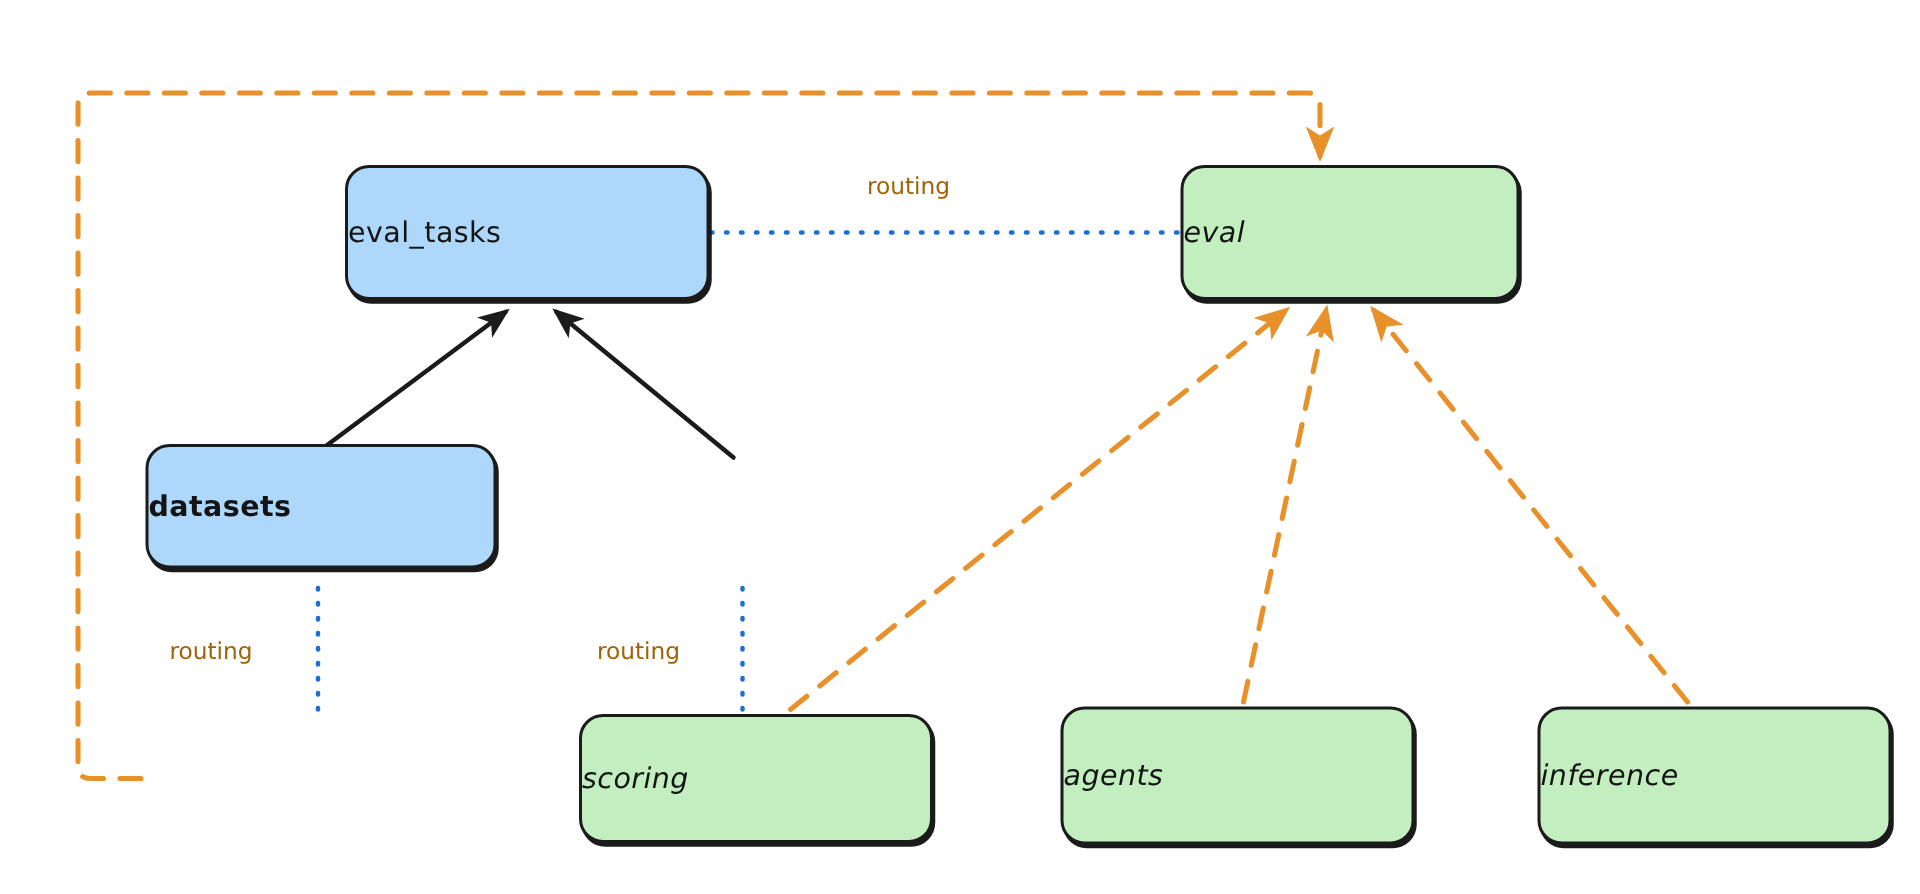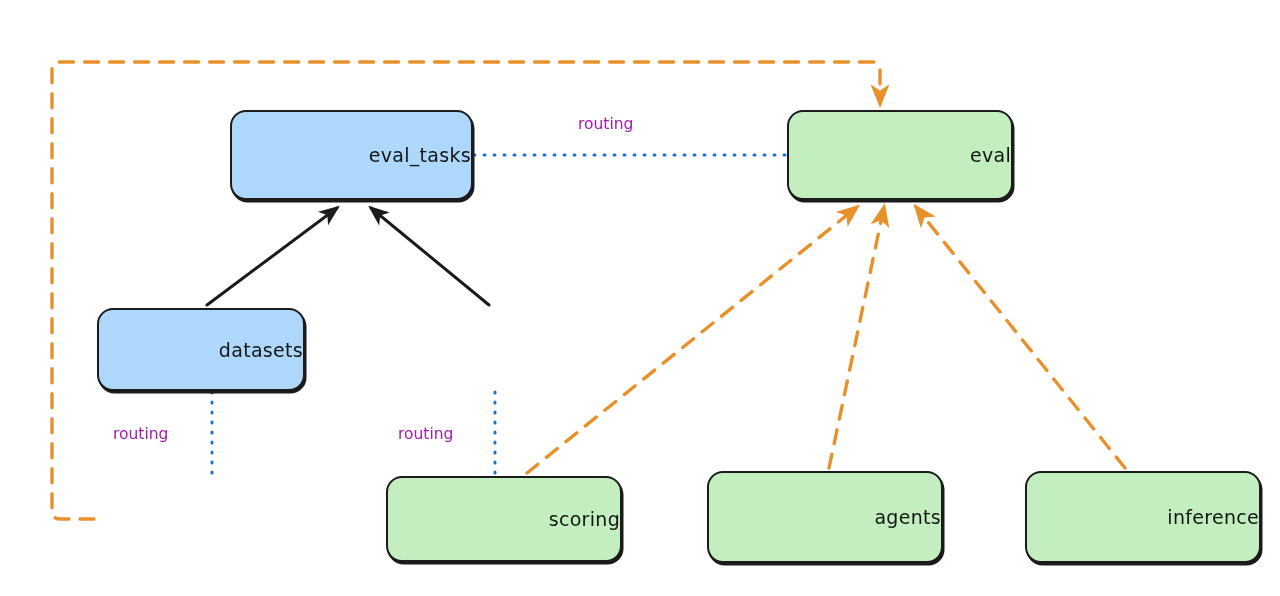--- a/index.html
+++ b/index.html
@@ -25,38 +25,38 @@
     left: 0; top: 0;
     width: 1280px;
     height: 596px;
     pointer-events: none;
   }
   .node {
     position: absolute;
     box-sizing: border-box;
     display: flex;
     align-items: center;
-    justify-content: flex-end;
+    justify-content: flex-start;
     border: 2.6px solid #1b1b1b;
     border-radius: 16px;
     color: #141414;
     font-family: "DejaVu Sans", sans-serif;
     font-size: 19px;
     letter-spacing: 0.3px;
     box-shadow: 1.5px 2.5px 0 0 #1b1b1b;
   }
   .node.blue  { background: #aed8fb; }
-  .node.green { background: #c3efc0; }
+  .node.green { background: #c3efc0; font-style: italic; }
   .node-label {
     user-select: none;
     white-space: nowrap;
   }
   .edge-label {
     position: absolute;
-    color: #a21caf;
+    color: #a16207;
     font-family: "DejaVu Sans", sans-serif;
     font-size: 15.5px;
     white-space: nowrap;
     user-select: none;
   }
 </style>
 </head>
 <body>
 
 <div id="canvas">
@@ -109,35 +109,35 @@
   </svg>
 
   <div class="node blue" style="left:230px; top:110px; width:243px; height:90px;">
     <span class="node-label">eval_tasks</span>
   </div>
 
   <div class="node green" style="left:787px; top:110px; width:226px; height:90px;">
     <span class="node-label">eval</span>
   </div>
 
-  <div class="node blue" style="left:97px; top:308px; width:208px; height:83px;">
+  <div class="node blue" style="left:97px; top:296px; width:234px; height:83px;font-weight:bold;">
     <span class="node-label">datasets</span>
   </div>
 
 
 
   <div class="node green" style="left:386px; top:476px; width:236px; height:86px;">
     <span class="node-label">scoring</span>
   </div>
 
   <div class="node green" style="left:707px; top:471px; width:236px; height:92px;">
     <span class="node-label">agents</span>
   </div>
 
-  <div class="node green" style="left:1025px; top:471px; width:236px; height:92px;padding-left:37px;">
+  <div class="node green" style="left:1025px; top:471px; width:236px; height:92px;">
     <span class="node-label">inference</span>
   </div>
 
   <div class="edge-label" style="left:578px; top:115px;">routing</div>
 
   <div class="edge-label" style="left:113px; top:425px;">routing</div>
 
   <div class="edge-label" style="left:398px; top:425px;">routing</div>
 
 </div>

